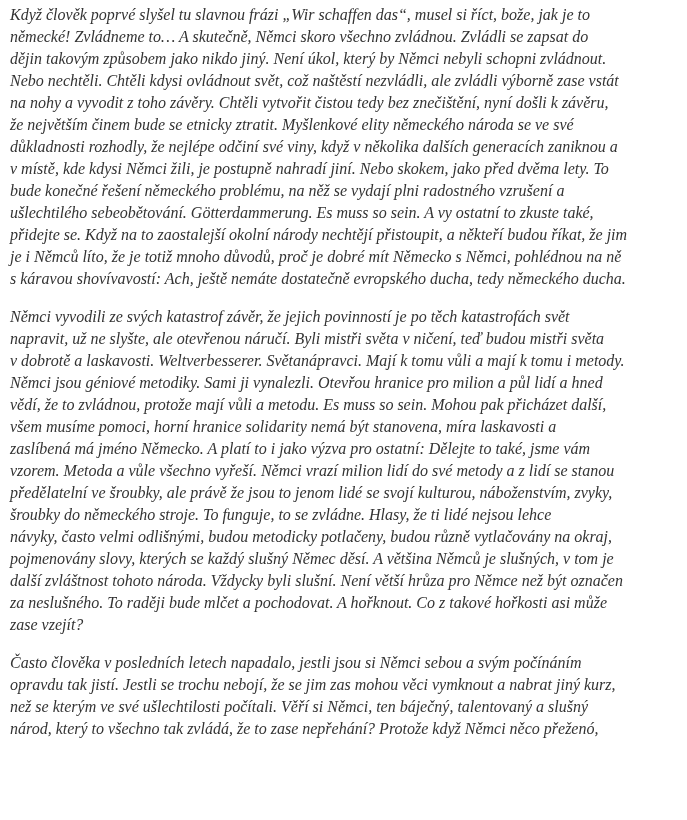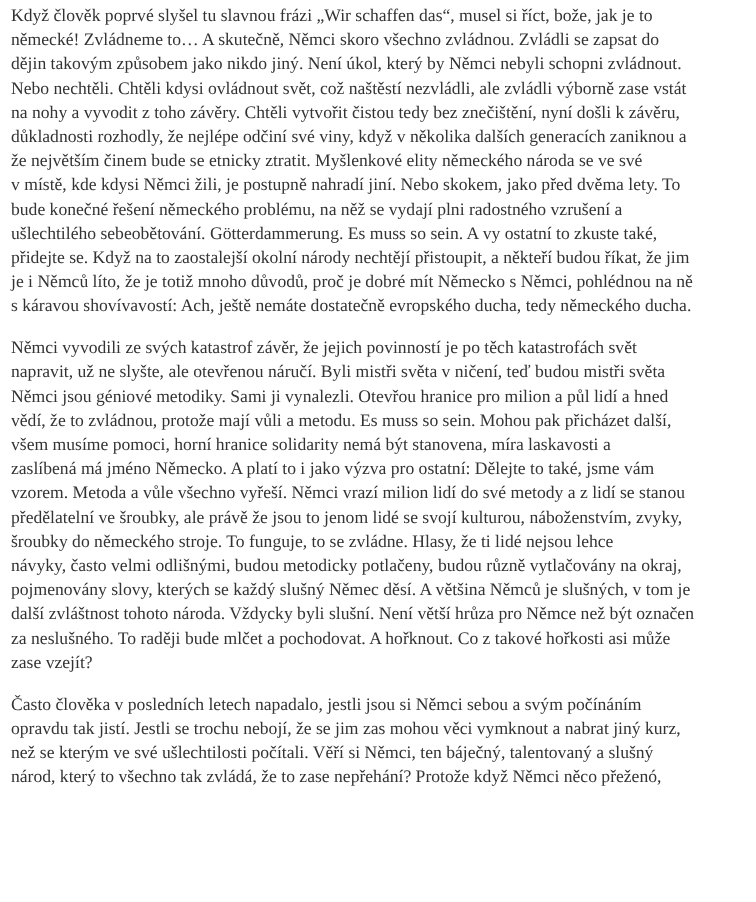--- a/index.html
+++ b/index.html
@@ -21,44 +21,46 @@
   .para {
     margin: 16px 0;
   }
   .para:first-child {
     margin-top: 0;
   }
   .line {
     display: block;
     line-height: 22px;
     white-space: nowrap;
+    font-style: italic;
   }
 </style>
 </head>
 <body style="color: rgb(51, 51, 51); background: rgb(255, 255, 255);">
 
 <main class="article" id="article">
     <p class="para">
       <span class="line">Když člověk poprvé slyšel tu slavnou frázi „Wir schaffen das“, musel si říct, bože, jak je to</span>
       <span class="line">německé! Zvládneme to… A skutečně, Němci skoro všechno zvládnou. Zvládli se zapsat do</span>
       <span class="line">dějin takovým způsobem jako nikdo jiný. Není úkol, který by Němci nebyli schopni zvládnout.</span>
       <span class="line">Nebo nechtěli. Chtěli kdysi ovládnout svět, což naštěstí nezvládli, ale zvládli výborně zase vstát</span>
       <span class="line">na nohy a vyvodit z toho závěry. Chtěli vytvořit čistou tedy bez znečištění, nyní došli k závěru,</span>
+      <span class="line">že největším činem bude se etnicky ztratit. Myšlenkové elity německého národa se ve své</span>
       <span class="line">důkladnosti rozhodly, že nejlépe odčiní své viny, když v několika dalších generacích zaniknou a</span>
-      <span class="line">že největším činem bude se etnicky ztratit. Myšlenkové elity německého národa se ve své</span>
       <span class="line">v místě, kde kdysi Němci žili, je postupně nahradí jiní. Nebo skokem, jako před dvěma lety. To</span>
       <span class="line">bude konečné řešení německého problému, na něž se vydají plni radostného vzrušení a</span>
       <span class="line">ušlechtilého sebeobětování. Götterdammerung. Es muss so sein. A vy ostatní to zkuste také,</span>
       <span class="line">přidejte se. Když na to zaostalejší okolní národy nechtějí přistoupit, a někteří budou říkat, že jim</span>
       <span class="line">je i Němců líto, že je totiž mnoho důvodů, proč je dobré mít Německo s Němci, pohlédnou na ně</span>
       <span class="line">s káravou shovívavostí: Ach, ještě nemáte dostatečně evropského ducha, tedy německého ducha.</span>
     </p>
     <p class="para">
       <span class="line">Němci vyvodili ze svých katastrof závěr, že jejich povinností je po těch katastrofách svět</span>
       <span class="line">napravit, už ne slyšte, ale otevřenou náručí. Byli mistři světa v ničení, teď budou mistři světa</span>
+      <span class="line">v dobrotě a laskavosti. Weltverbesserer. Světanápravci. Mají k tomu vůli a mají k tomu i metody.</span>
       <span class="line">Němci jsou géniové metodiky. Sami ji vynalezli. Otevřou hranice pro milion a půl lidí a hned</span>
       <span class="line">vědí, že to zvládnou, protože mají vůli a metodu. Es muss so sein. Mohou pak přicházet další,</span>
       <span class="line">všem musíme pomoci, horní hranice solidarity nemá být stanovena, míra laskavosti a</span>
       <span class="line">zaslíbená má jméno Německo. A platí to i jako výzva pro ostatní: Dělejte to také, jsme vám</span>
       <span class="line">vzorem. Metoda a vůle všechno vyřeší. Němci vrazí milion lidí do své metody a z lidí se stanou</span>
       <span class="line">předělatelní ve šroubky, ale právě že jsou to jenom lidé se svojí kulturou, náboženstvím, zvyky,</span>
       <span class="line">šroubky do německého stroje. To funguje, to se zvládne. Hlasy, že ti lidé nejsou lehce</span>
       <span class="line">návyky, často velmi odlišnými, budou metodicky potlačeny, budou různě vytlačovány na okraj,</span>
       <span class="line">pojmenovány slovy, kterých se každý slušný Němec děsí. A většina Němců je slušných, v tom je</span>
       <span class="line">další zvláštnost tohoto národa. Vždycky byli slušní. Není větší hrůza pro Němce než být označen</span>

